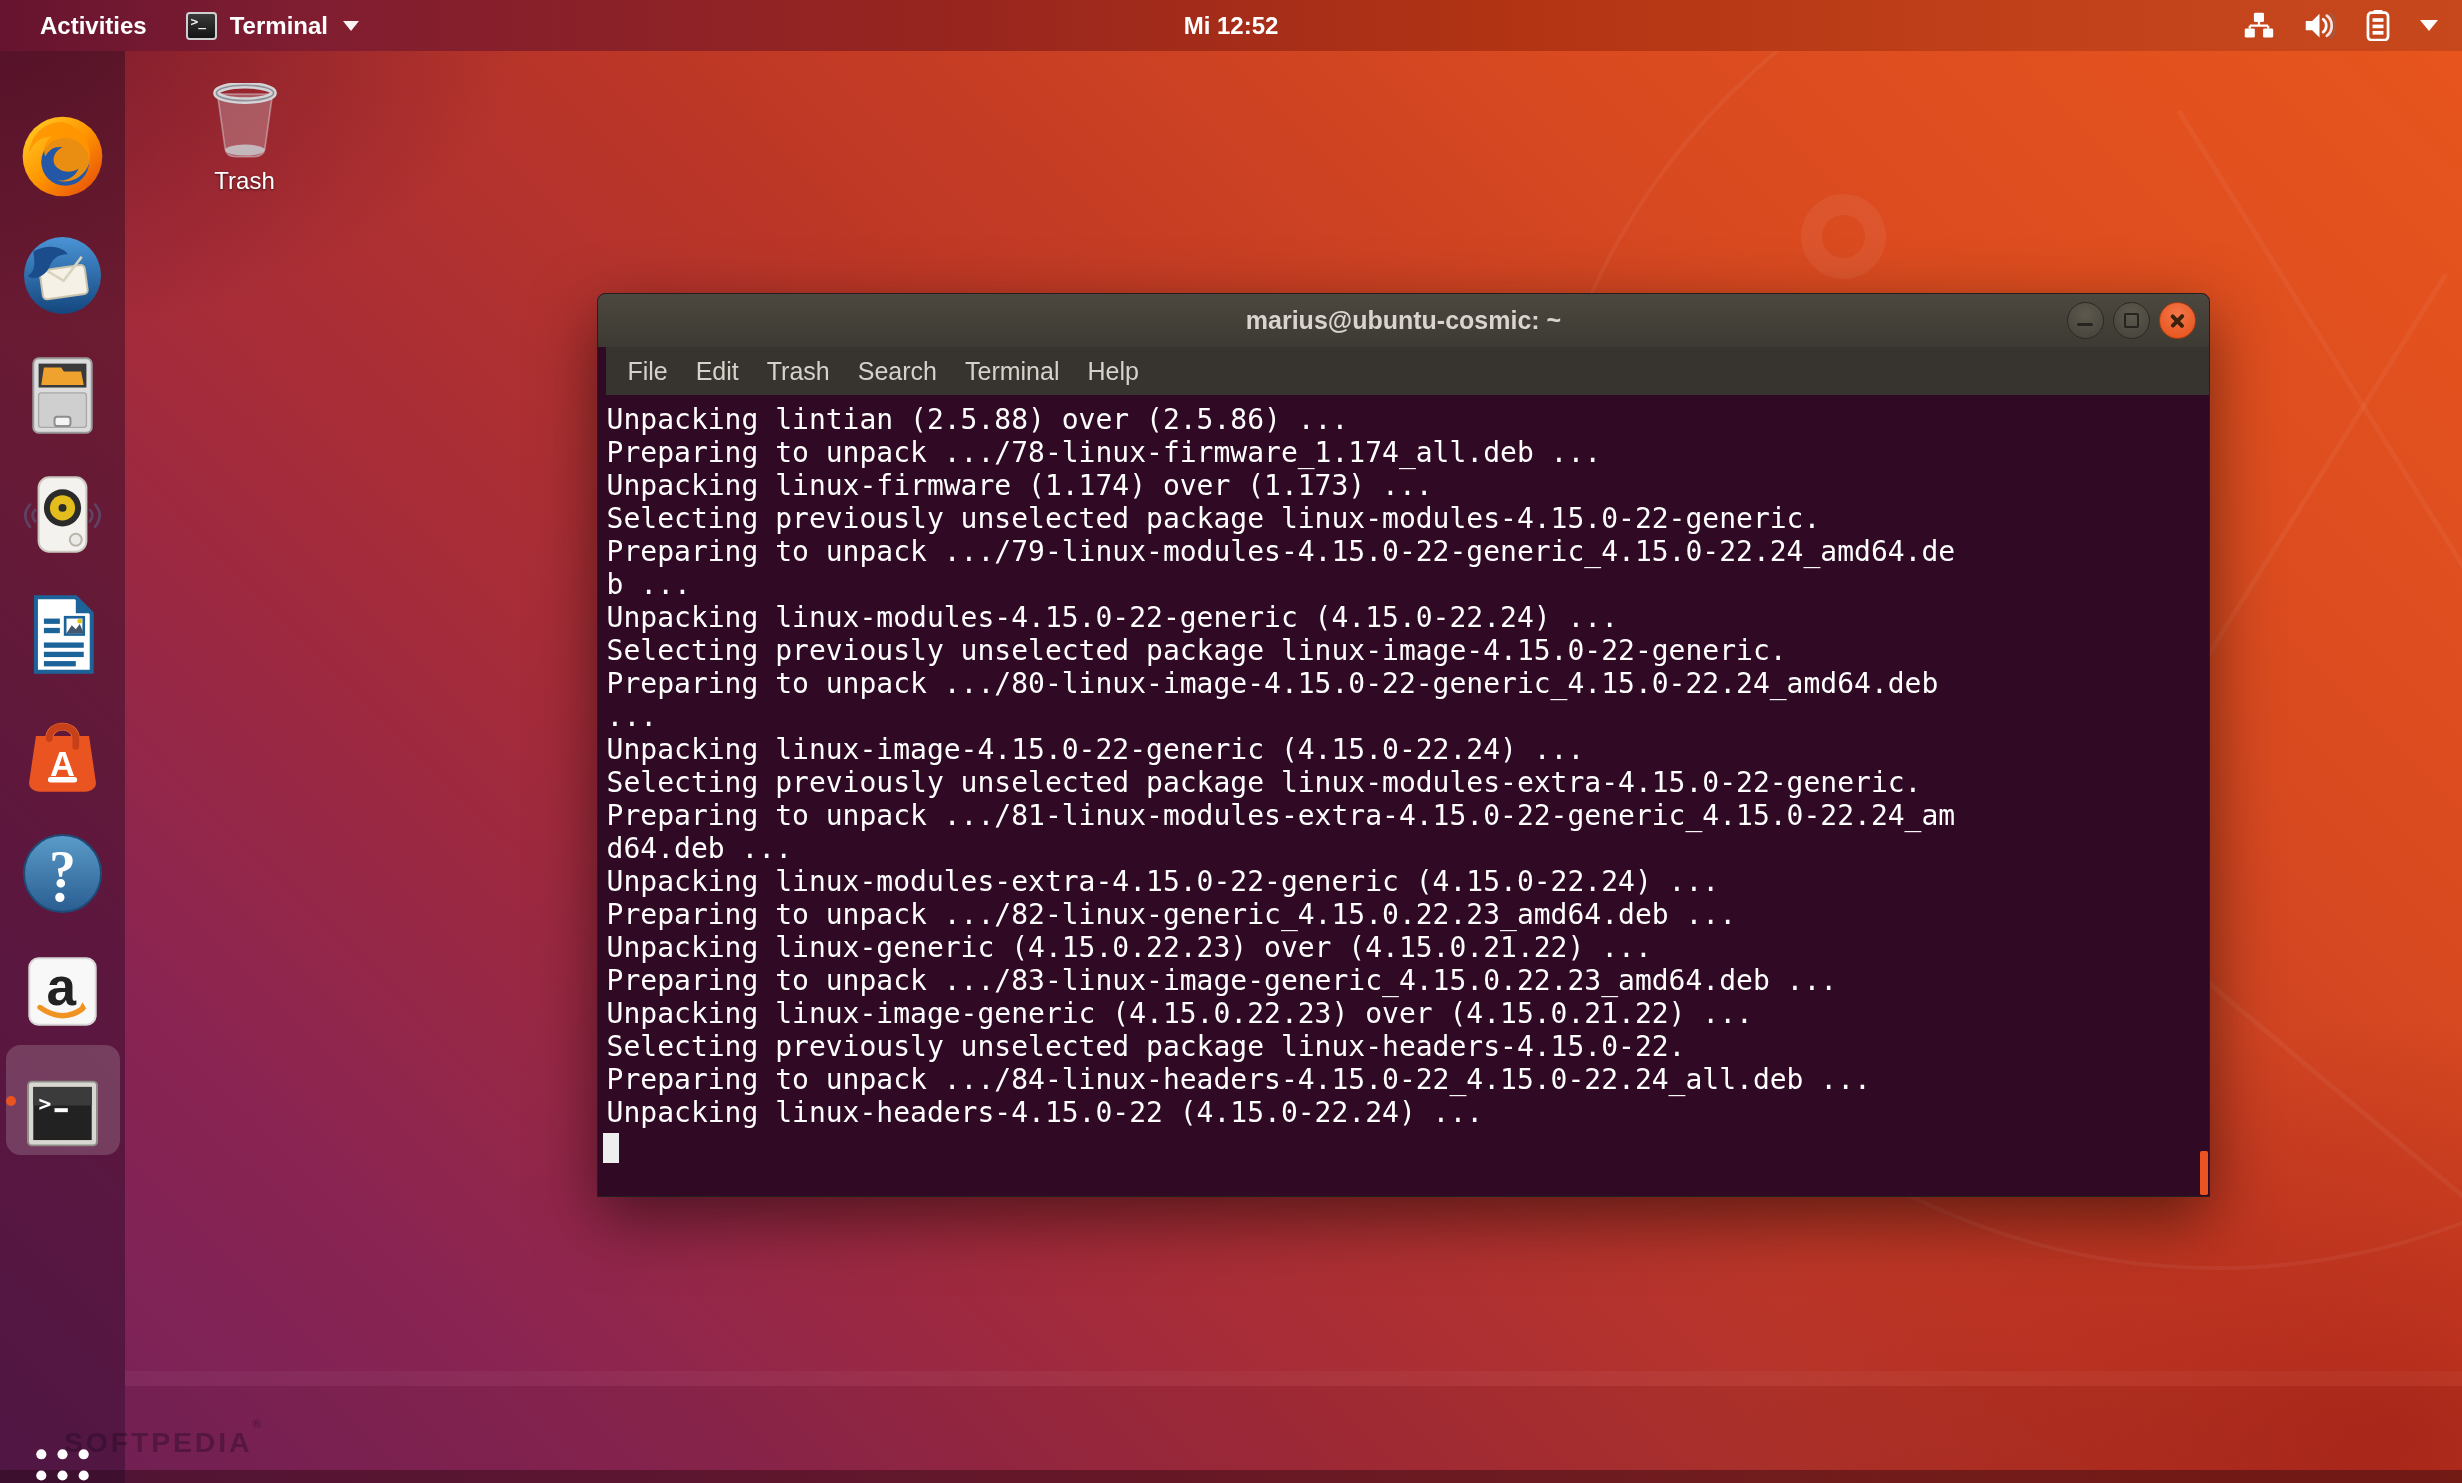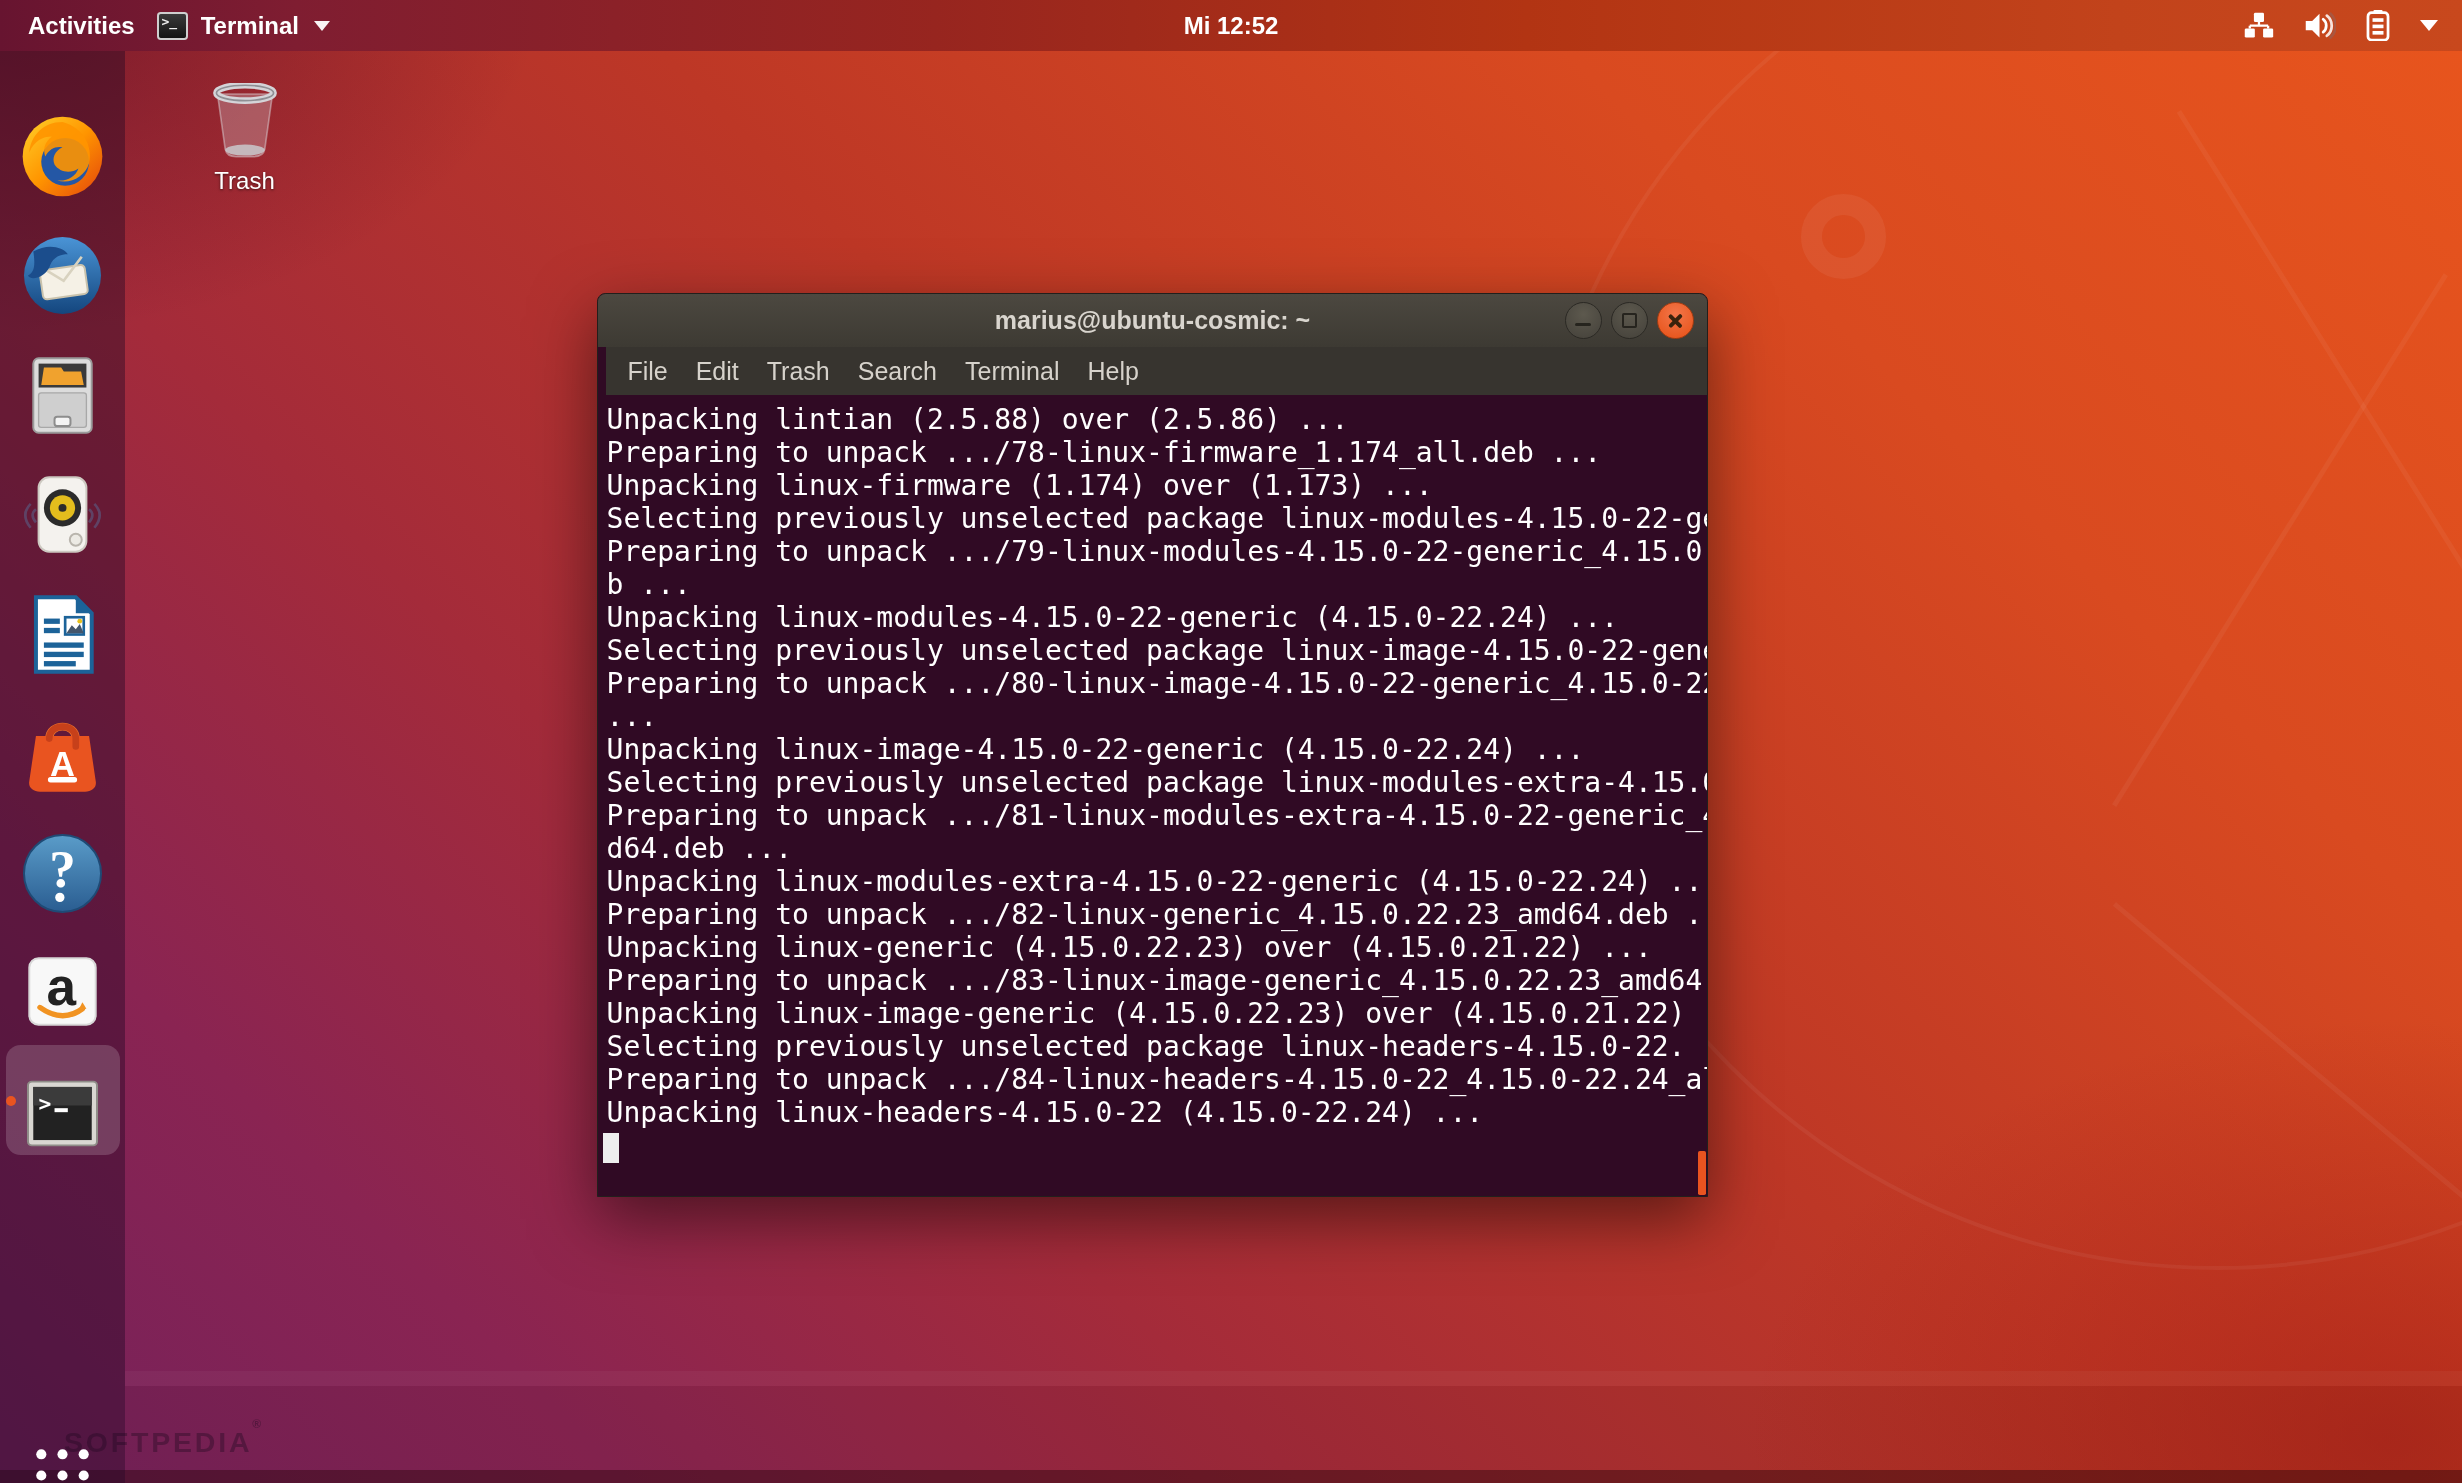--- a/index.html
+++ b/index.html
@@ -18,21 +18,21 @@
     border:4.6px solid rgba(255,255,255,0.05);box-sizing:border-box;}
   .wp-line{height:4.6px;background:rgba(255,255,255,0.05);transform-origin:0 0;}
   .wp-band{left:125px;right:0;top:1371px;height:14.7px;background:rgba(255,255,255,0.04);}
   .wp-band2{left:125px;right:0;top:1386px;height:98px;background:rgba(0,0,0,0.05);}
   .bottom-strip{position:absolute;left:0;right:0;bottom:0;height:13px;background:rgba(45,6,14,0.45);}
 
   
   .topbar{position:absolute;left:0;top:0;right:0;height:51px;color:#fff;
     background:linear-gradient(90deg,#671430 0%,#7f1d31 12%,#97251f 38%,#b23413 62%,#c2431b 86%,#c8481d 100%);
     display:flex;align-items:center;font-size:24px;font-weight:bold;}
-  .tb-left{display:flex;align-items:center;gap:22px;padding-left:28px;}
+  .tb-left{display:flex;align-items:center;gap:39px;padding-left:40px;}
   .tb-activities{cursor:default;}
   .tb-app{display:flex;align-items:center;gap:13px;}
   .tb-app-icon{width:31px;height:28px;background:linear-gradient(#3a3a3a,#141414);
     border:2.8px solid #cfcfcf;border-radius:3.7px;box-sizing:border-box;position:relative;}
   .tb-app-icon span{position:absolute;left:2.8px;top:-0.9px;color:#eee;
     font:bold 13px/18.4px "DejaVu Sans Mono",monospace;}
   .caret-down{width:0;height:0;border-left:8.3px solid transparent;border-right:8.3px solid transparent;
     border-top:10px solid rgba(255,255,255,0.95);margin-left:1.8px;}
   .tb-clock{position:absolute;left:50%;transform:translateX(-50%);top:0;height:51px;
     display:flex;align-items:center;}
@@ -55,21 +55,21 @@
 
   
   .trash{position:absolute;left:195px;top:83px;width:99px;text-align:center;cursor:pointer;}
   .trash-label{margin-top:3.7px;color:#fff;font-size:24px;
     text-shadow:0 0.9px 2.8px rgba(0,0,0,0.6);}
   .watermark{position:absolute;left:64px;top:1417px;font-weight:bold;font-size:28.5px;
     letter-spacing:2.8px;color:rgba(58,16,48,0.55);}
   .watermark sup{font-size:12px;vertical-align:24px;}
 
   
-  .term-win{position:absolute;left:597px;top:293px;width:1111px;height:904px;
+  .term-win{position:absolute;left:597px;top:293px;width:1613px;height:904px;
     border-radius:8.3px 8.3px 0 0;box-shadow:0 22px 64px rgba(0,0,0,0.5);
     background:#300a24;border:0.9px solid #221f1c;box-sizing:border-box;}
   .term-titlebar{position:absolute;left:0;top:0;right:0;height:53px;
     border-radius:7.4px 7.4px 0 0;
     background:linear-gradient(#4c4840,#3d3a33);
     display:flex;align-items:center;justify-content:center;}
   .term-title{color:#d9d5ce;font-size:25px;font-weight:bold;}
   .win-btns{position:absolute;right:13px;top:8.3px;display:flex;gap:9.2px;}
   .win-btn{width:37px;height:37px;border-radius:50%;box-sizing:border-box;cursor:pointer;
     display:flex;align-items:center;justify-content:center;position:relative;}

